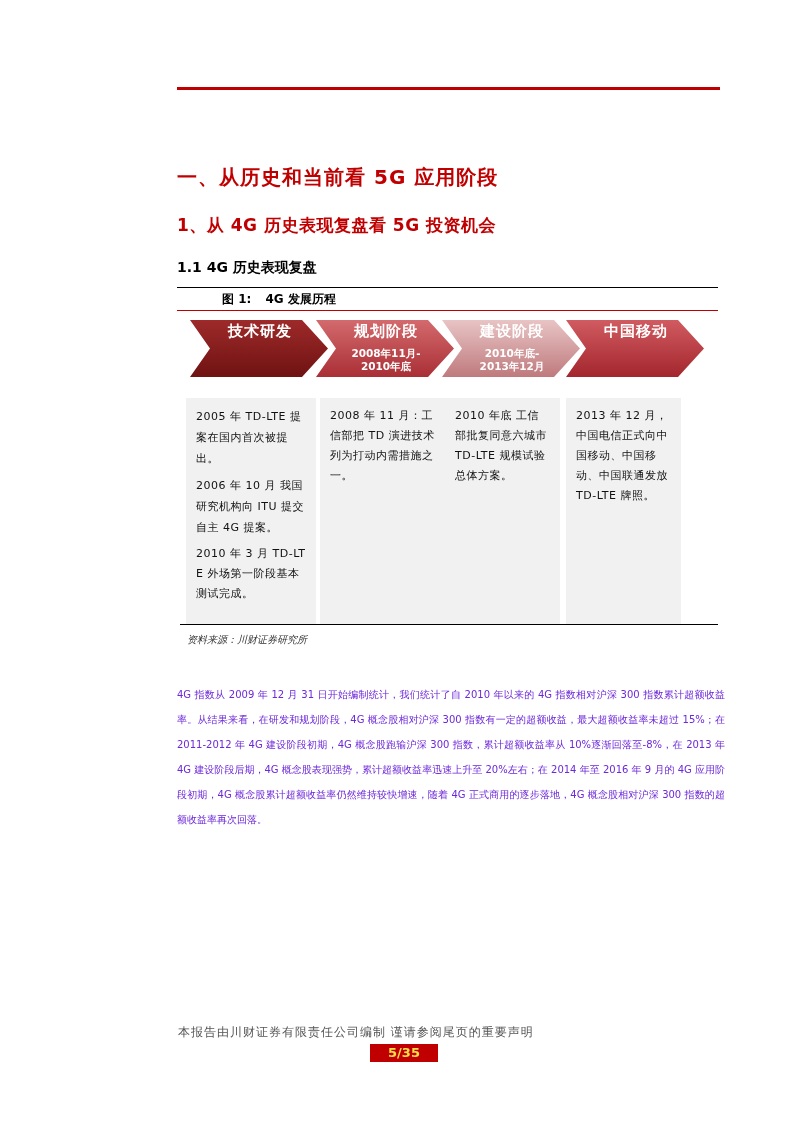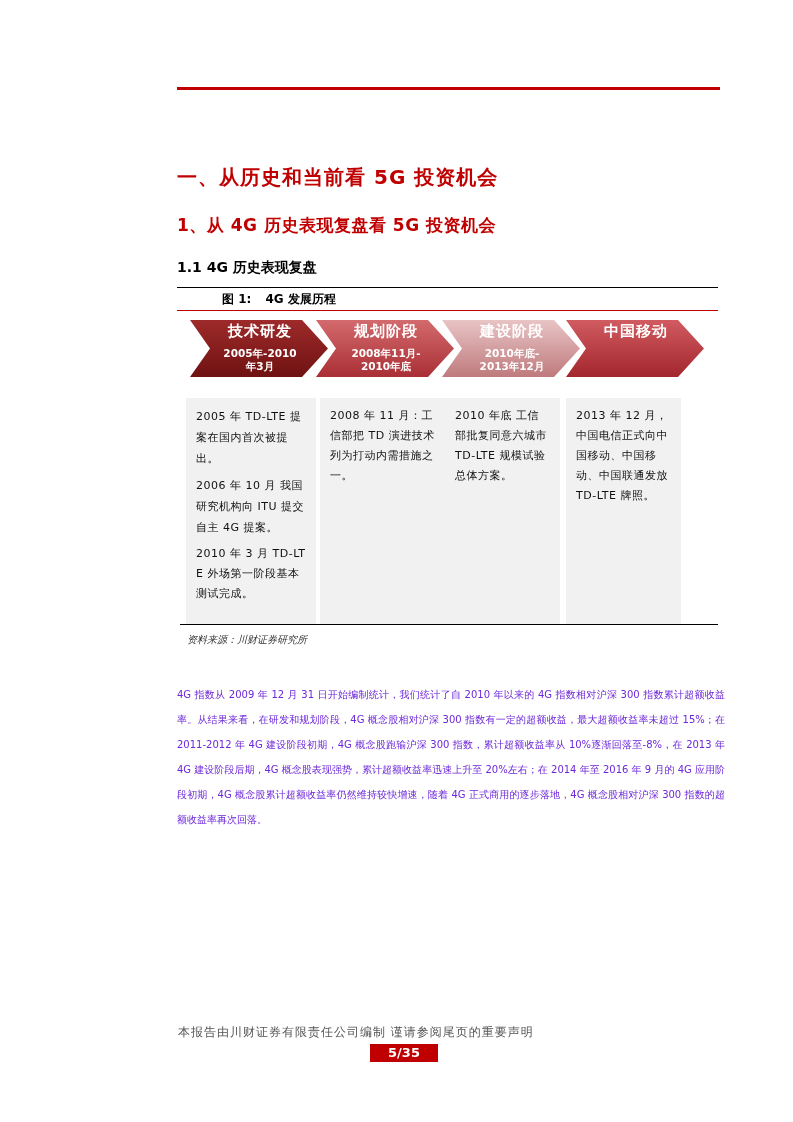--- a/index.html
+++ b/index.html
@@ -25,28 +25,28 @@
   .box { position: absolute; top: 398px; height: 226px; background: #f1f1f1; box-sizing: border-box; padding: 8px 10px 0 10px; }
   .box p { margin: 0 0 6px 0; font-size: 11px; line-height: 21px; letter-spacing: 0.5px; color: #111; word-break: break-all; }
   .box p.tight { line-height: 20px; }
   .bottom-line { left: 180px; top: 624px; width: 538px; height: 1px; background: #000; }
 
   .source { left: 187px; top: 633px; font-size: 10px; font-style: italic; color: #333; white-space: nowrap; }
 
   .body-text { left: 177px; top: 682px; width: 548px; font-size: 10px; line-height: 25px; color: #6d28d9; text-align: justify; }
 
   .footer-text { left: 178px; top: 1024px; font-size: 12px; color: #555; letter-spacing: 1px; white-space: nowrap; }
-  .page-badge { left: 370px; top: 1044px; width: 68px; height: 18px; background: #c00000; color: #ffffff; font-weight: bold; font-size: 13px; text-align: center; line-height: 18px; }
+  .page-badge { left: 370px; top: 1044px; width: 68px; height: 18px; background: #c00000; color: #fde047; font-weight: bold; font-size: 13px; text-align: center; line-height: 18px; }
 </style>
 </head>
 <body>
 
 <div class="abs top-rule"></div>
 
-<div class="abs h1">一、从历史和当前看 5G 投资机会</div>
+<div class="abs h1">一、从历史和当前看 5G 应用阶段</div>
 <div class="abs h2">1、从 4G 历史表现复盘看 5G 投资机会</div>
 <div class="abs h3">1.1 4G 历史表现复盘</div>
 
 <div class="abs fig-topline"></div>
 <div class="abs fig-caption">
   <span class="num">图 1:</span>
   <span>4G 发展历程</span>
 </div>
 <div class="abs fig-redline"></div>
 
@@ -54,24 +54,20 @@
   <svg width="140" height="57">
     <defs>
         <linearGradient id="g0" x1="0" y1="0" x2="0" y2="1">
           <stop offset="0" stop-color="#9e2a2a"></stop>
           <stop offset="1" stop-color="#6f1212"></stop>
         </linearGradient>
       </defs>
     <polygon points="0,0 112,0 138,28.5 112,57 0,57 20,28.5" fill="url(#g0)"></polygon>
   </svg>
   <div class="lbl stage">技术研发</div>
-  <div class="lbl date">
-    <div>2005年-2010</div>
-    <div>年3月</div>
-  </div>
 </div>
 
 <div class="arrow" style="left:316px; width:140px;">
   <svg width="140" height="57">
     <defs>
         <linearGradient id="g1" x1="0" y1="0" x2="0" y2="1">
           <stop offset="0" stop-color="#d36a6d"></stop>
           <stop offset="1" stop-color="#a92f35"></stop>
         </linearGradient>
       </defs>

